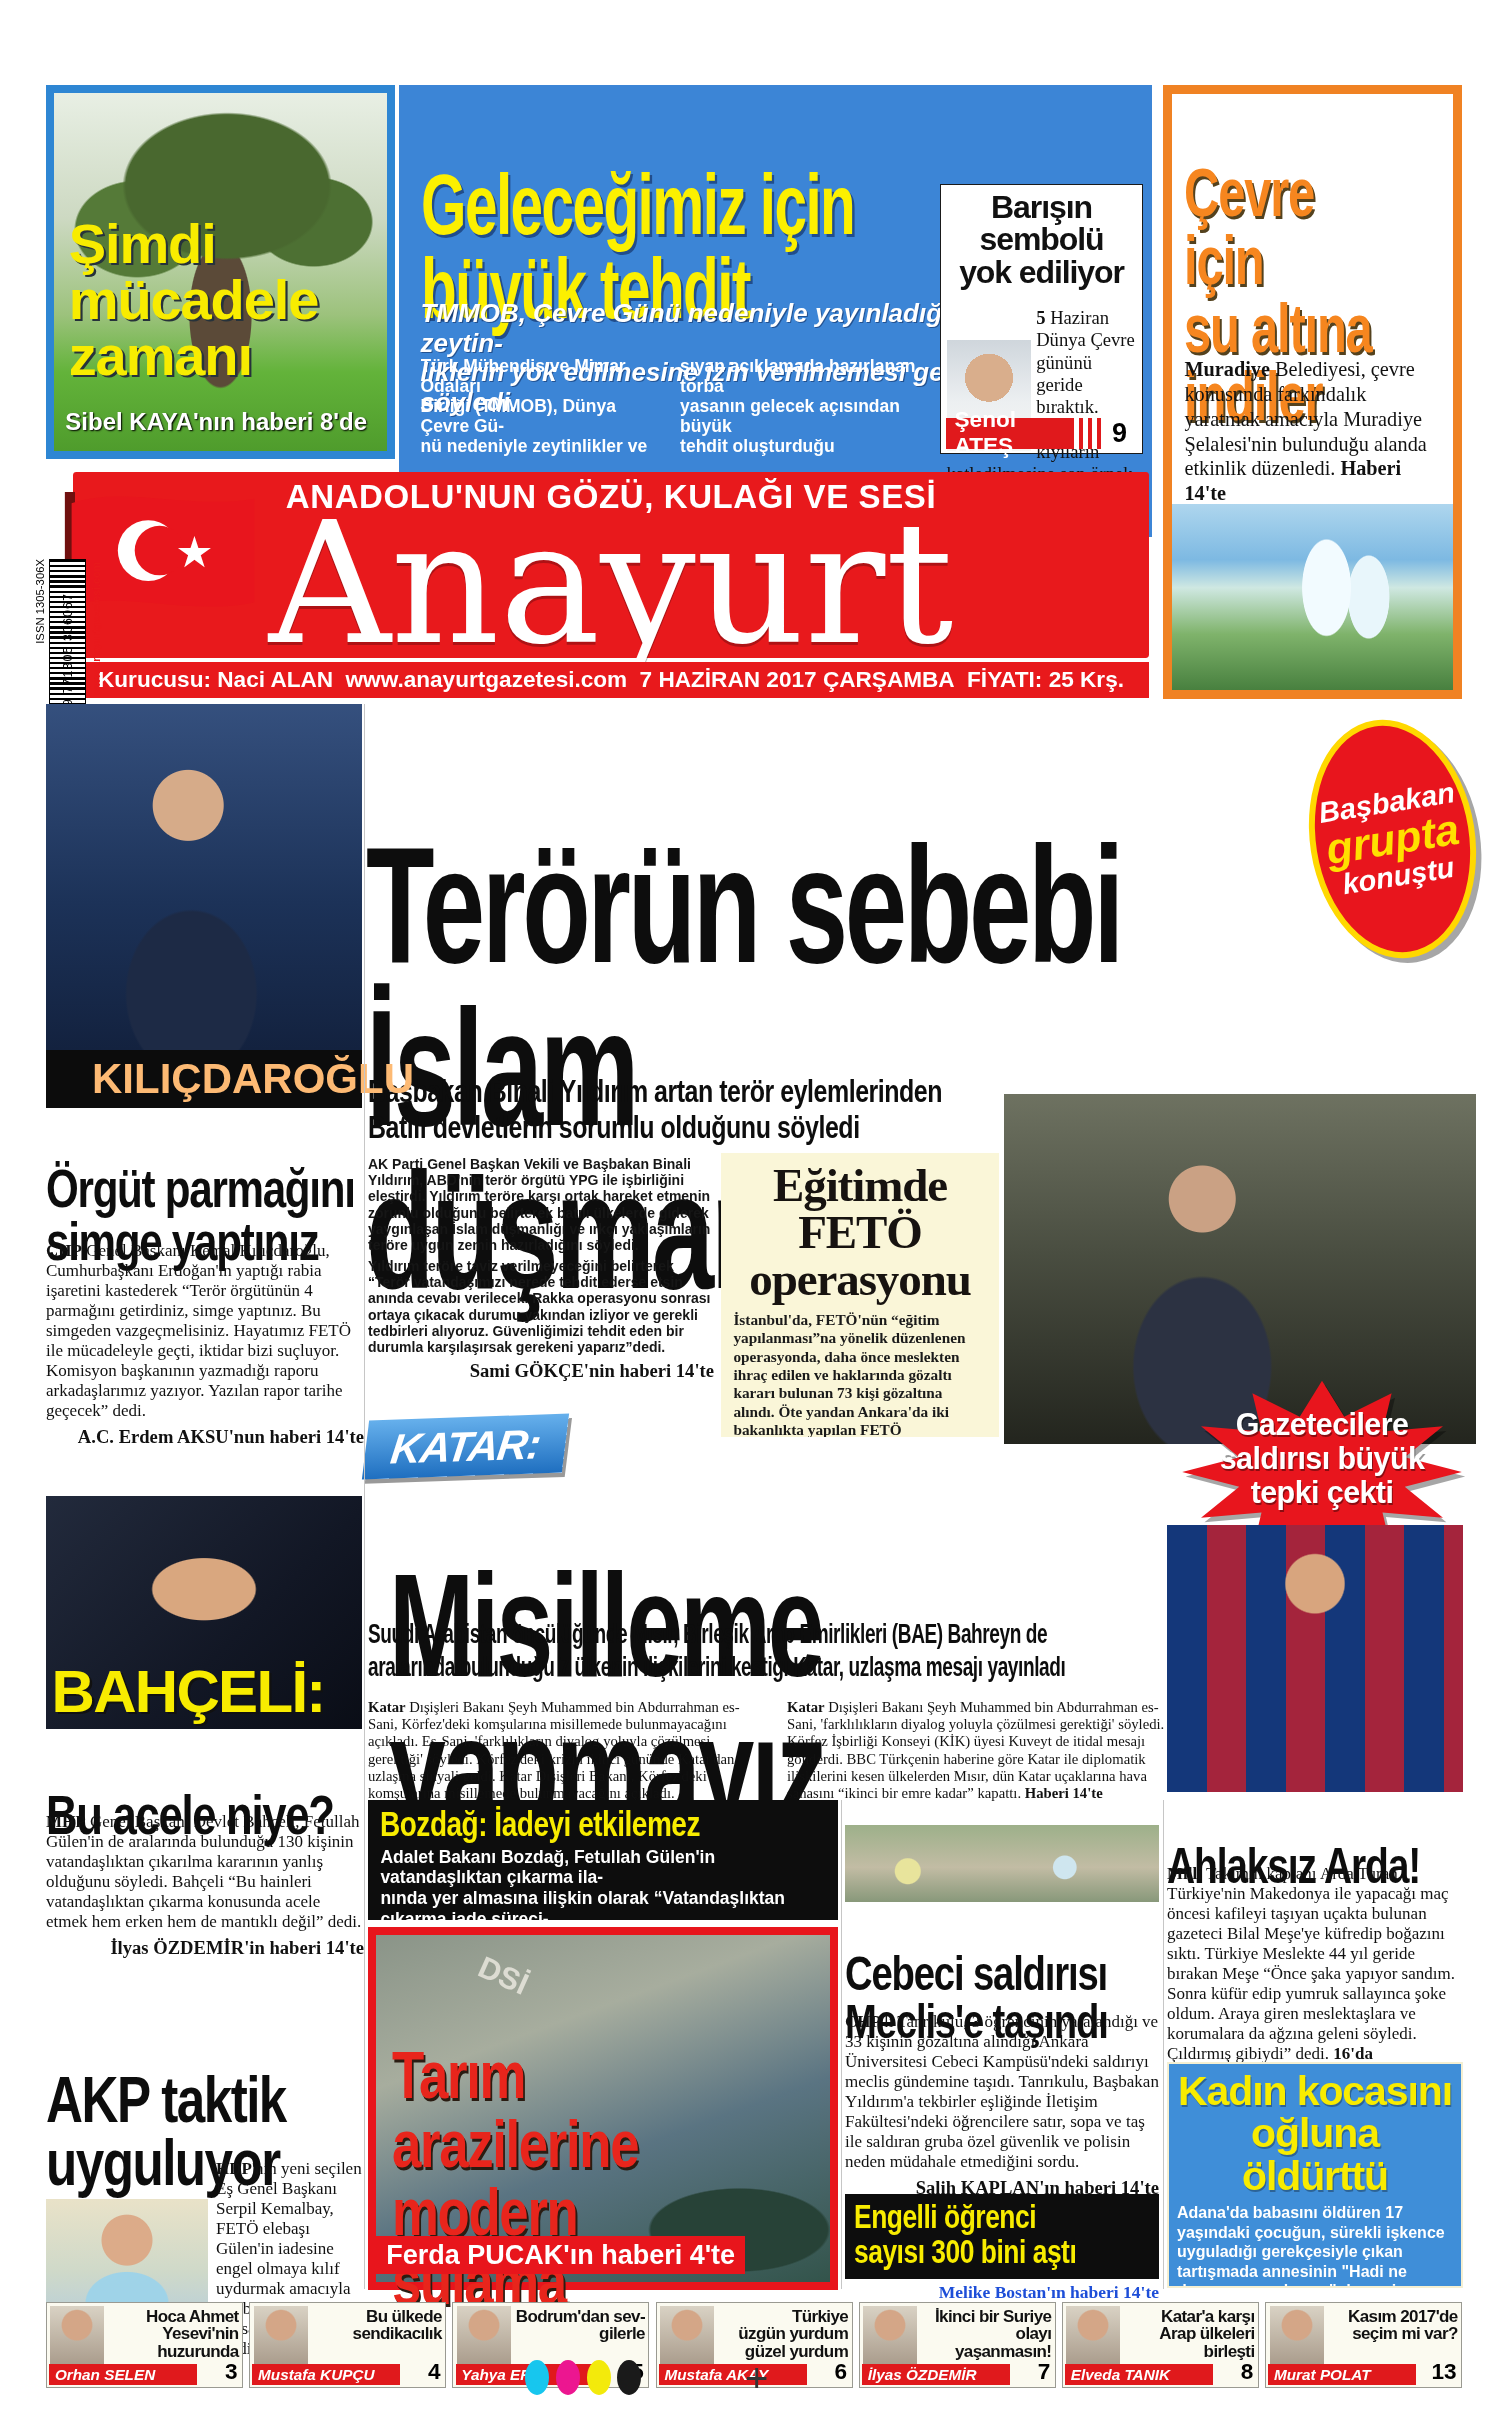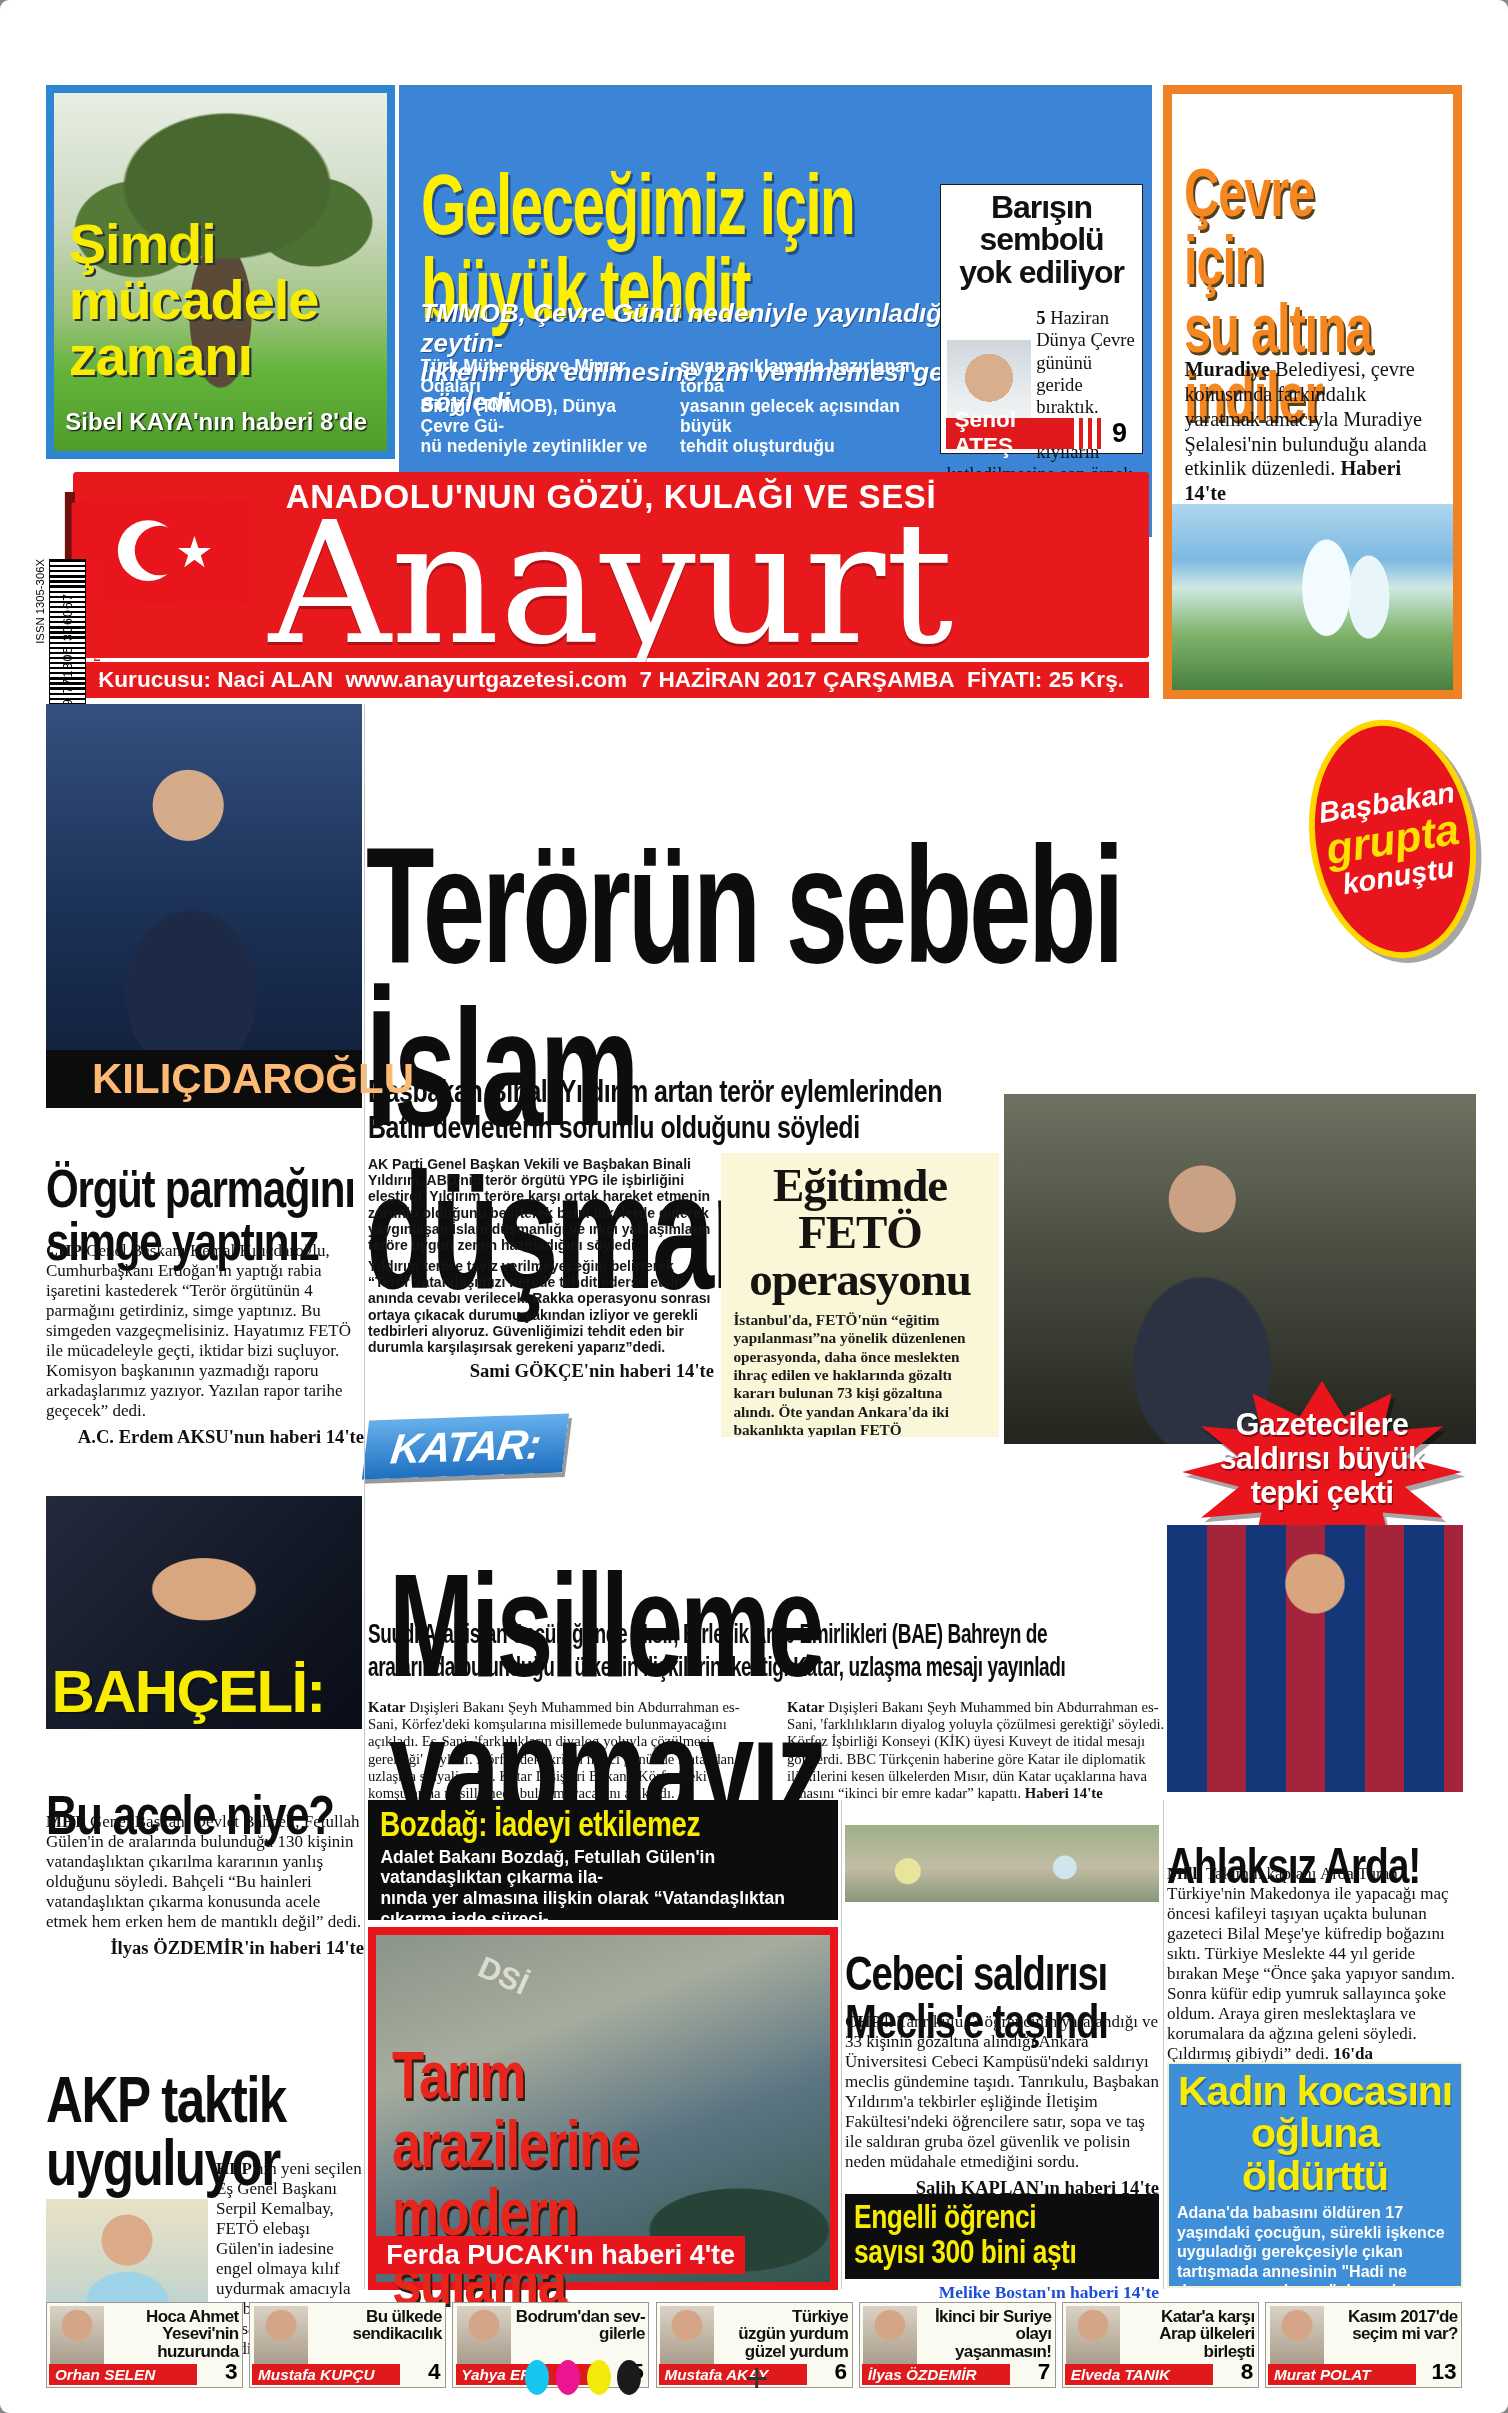--- a/index.html
+++ b/index.html
@@ -1,17 +1,17 @@
 <!DOCTYPE html>
 <html style="font-size:9px"><head>
 <meta charset="utf-8">
 <style>
   html,body{margin:0;padding:0;background:#888;}
   .page{position:relative;width:1508px;height:2413px;background:#fff;overflow:hidden;
-        font-family:"Liberation Sans",sans-serif;color:#111;border-radius:9px;}
+        font-family:"Liberation Sans",sans-serif;color:#111;}
   .abs{position:absolute;}
   .pre{white-space:pre-line;}
   .sx68{transform:scaleX(.68);transform-origin:left top;}
   .sx70{transform:scaleX(.70);transform-origin:left top;}
   .sx72{transform:scaleX(.72);transform-origin:left top;}
   .sx78{transform:scaleX(.78);transform-origin:left top;}
   .sx80{transform:scaleX(.80);transform-origin:left top;}
   .hl{font-weight:800;color:#0d0d0d;letter-spacing:-0.03em;line-height:.99;}
   .lead{font-weight:bold;}
   .by{display:block;font-family:"Liberation Serif",serif;font-weight:bold;text-align:right;}

